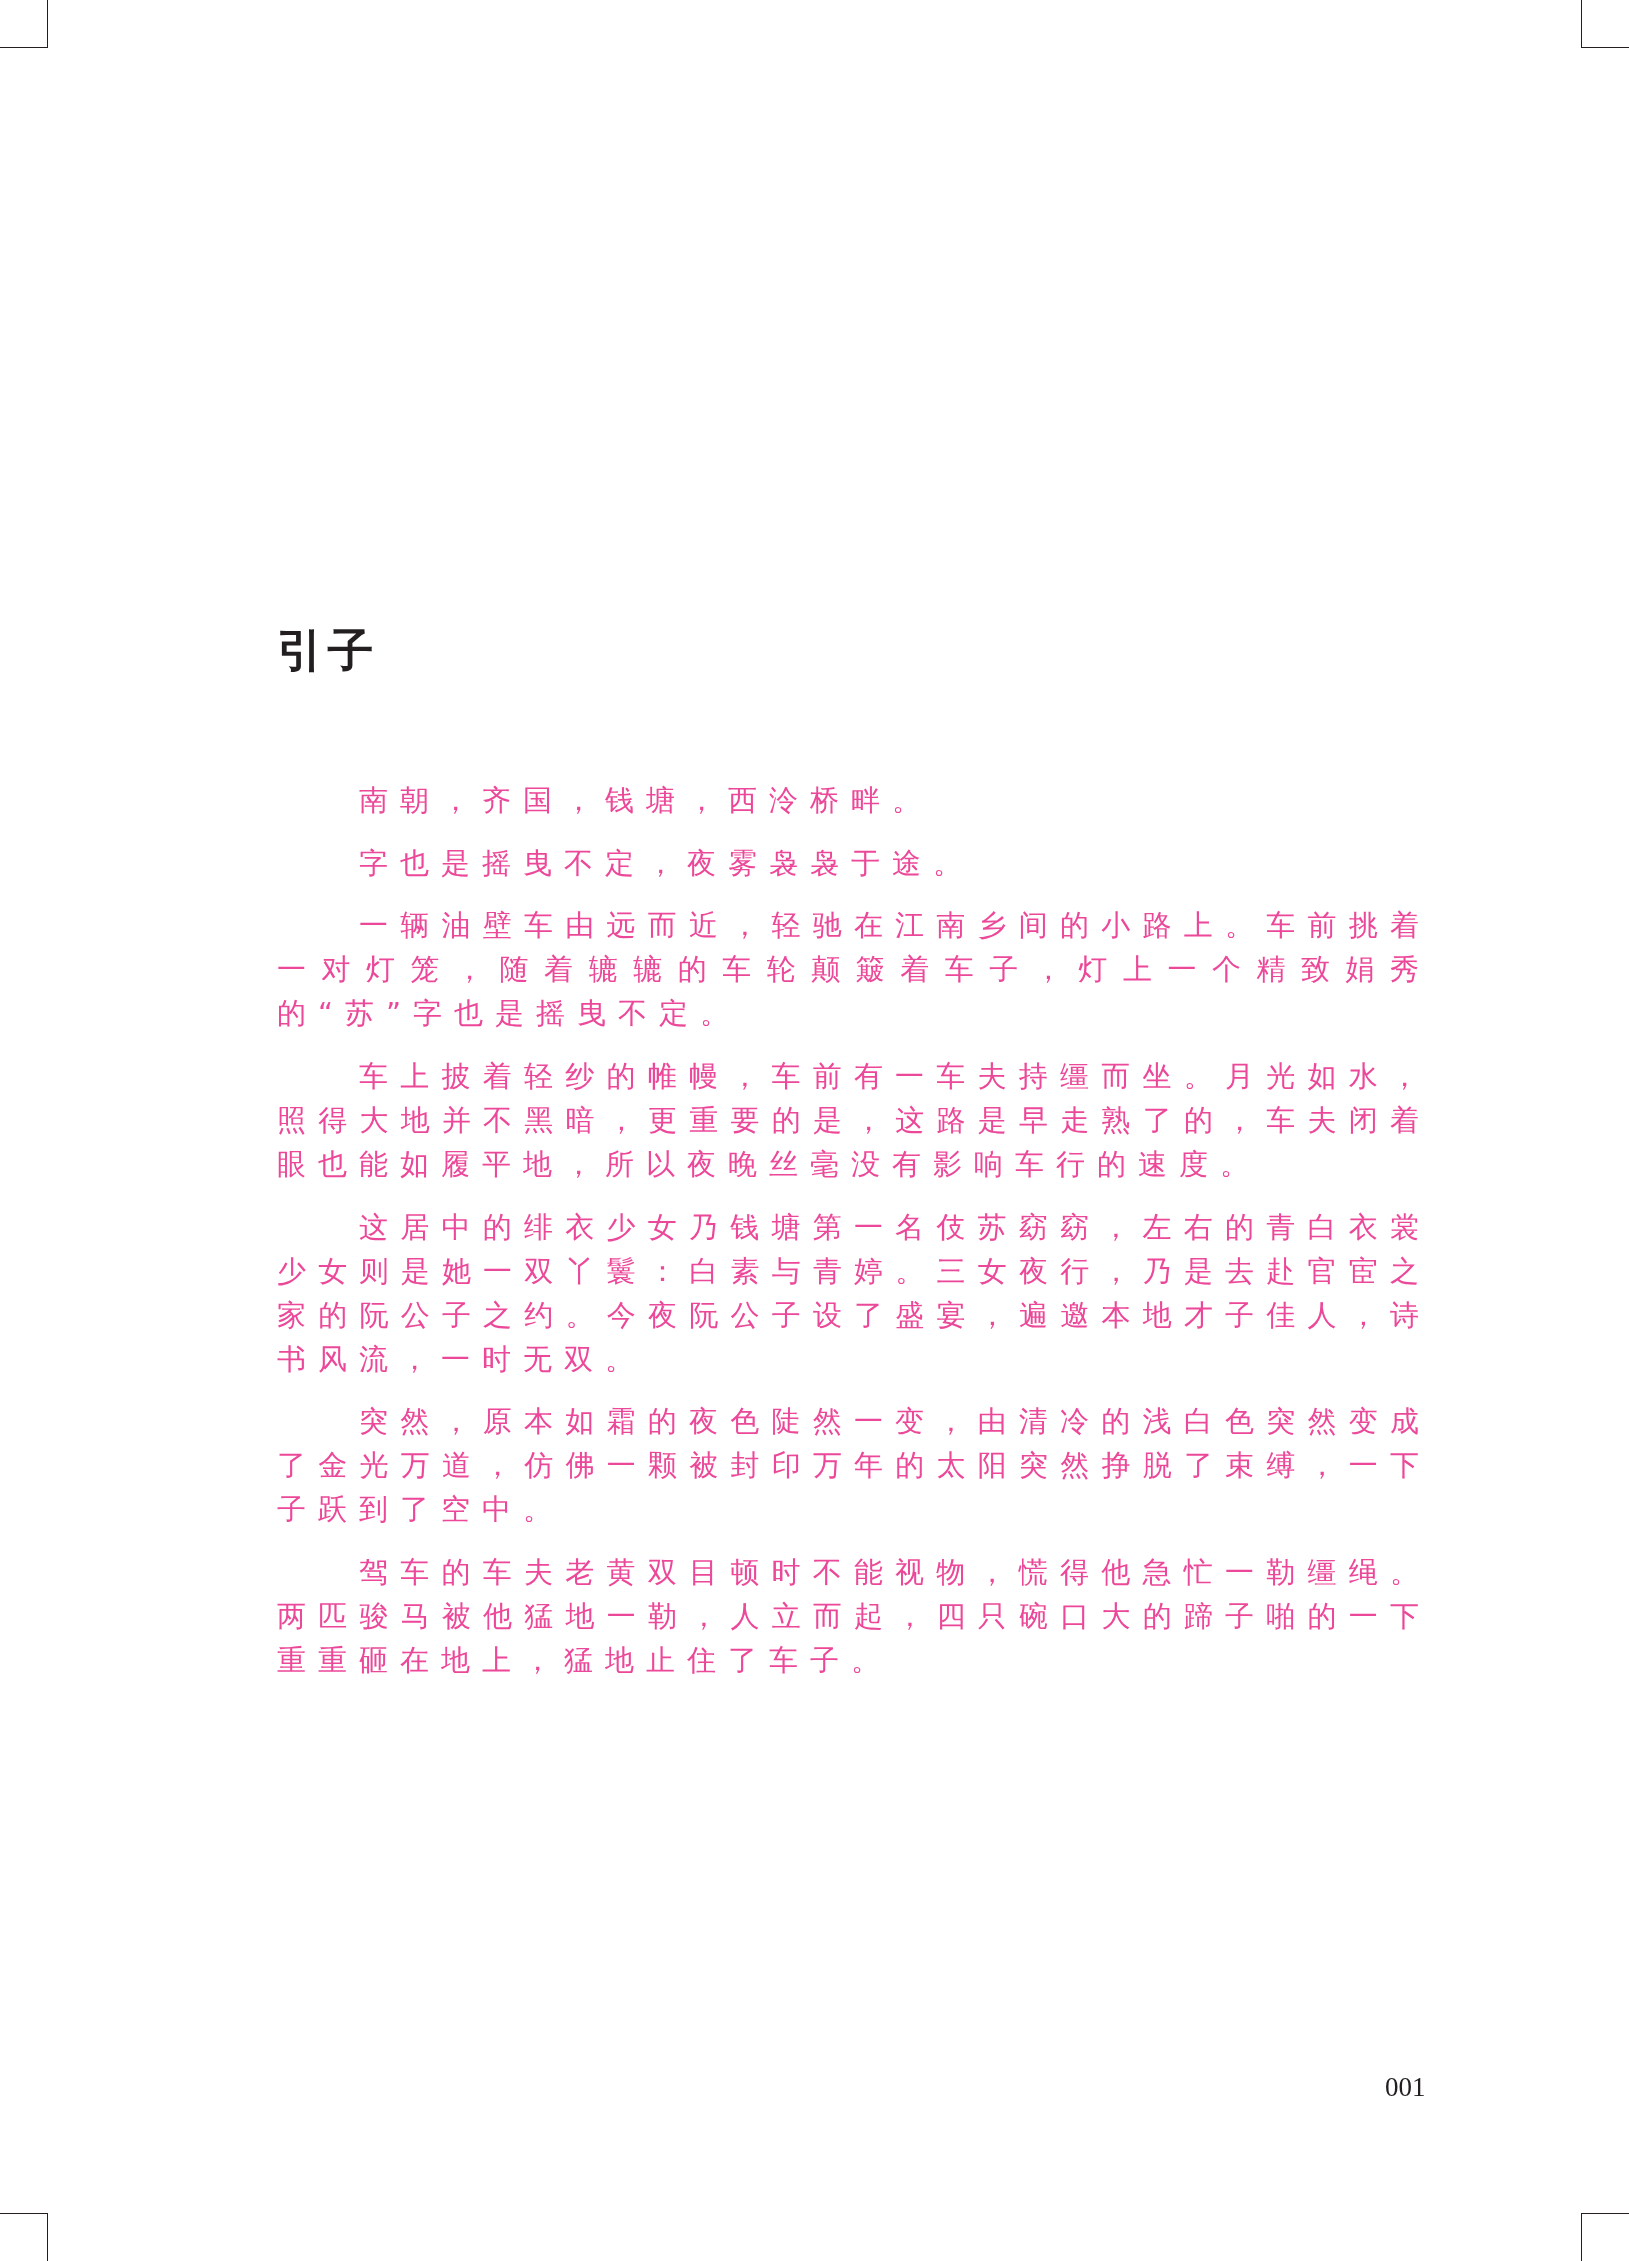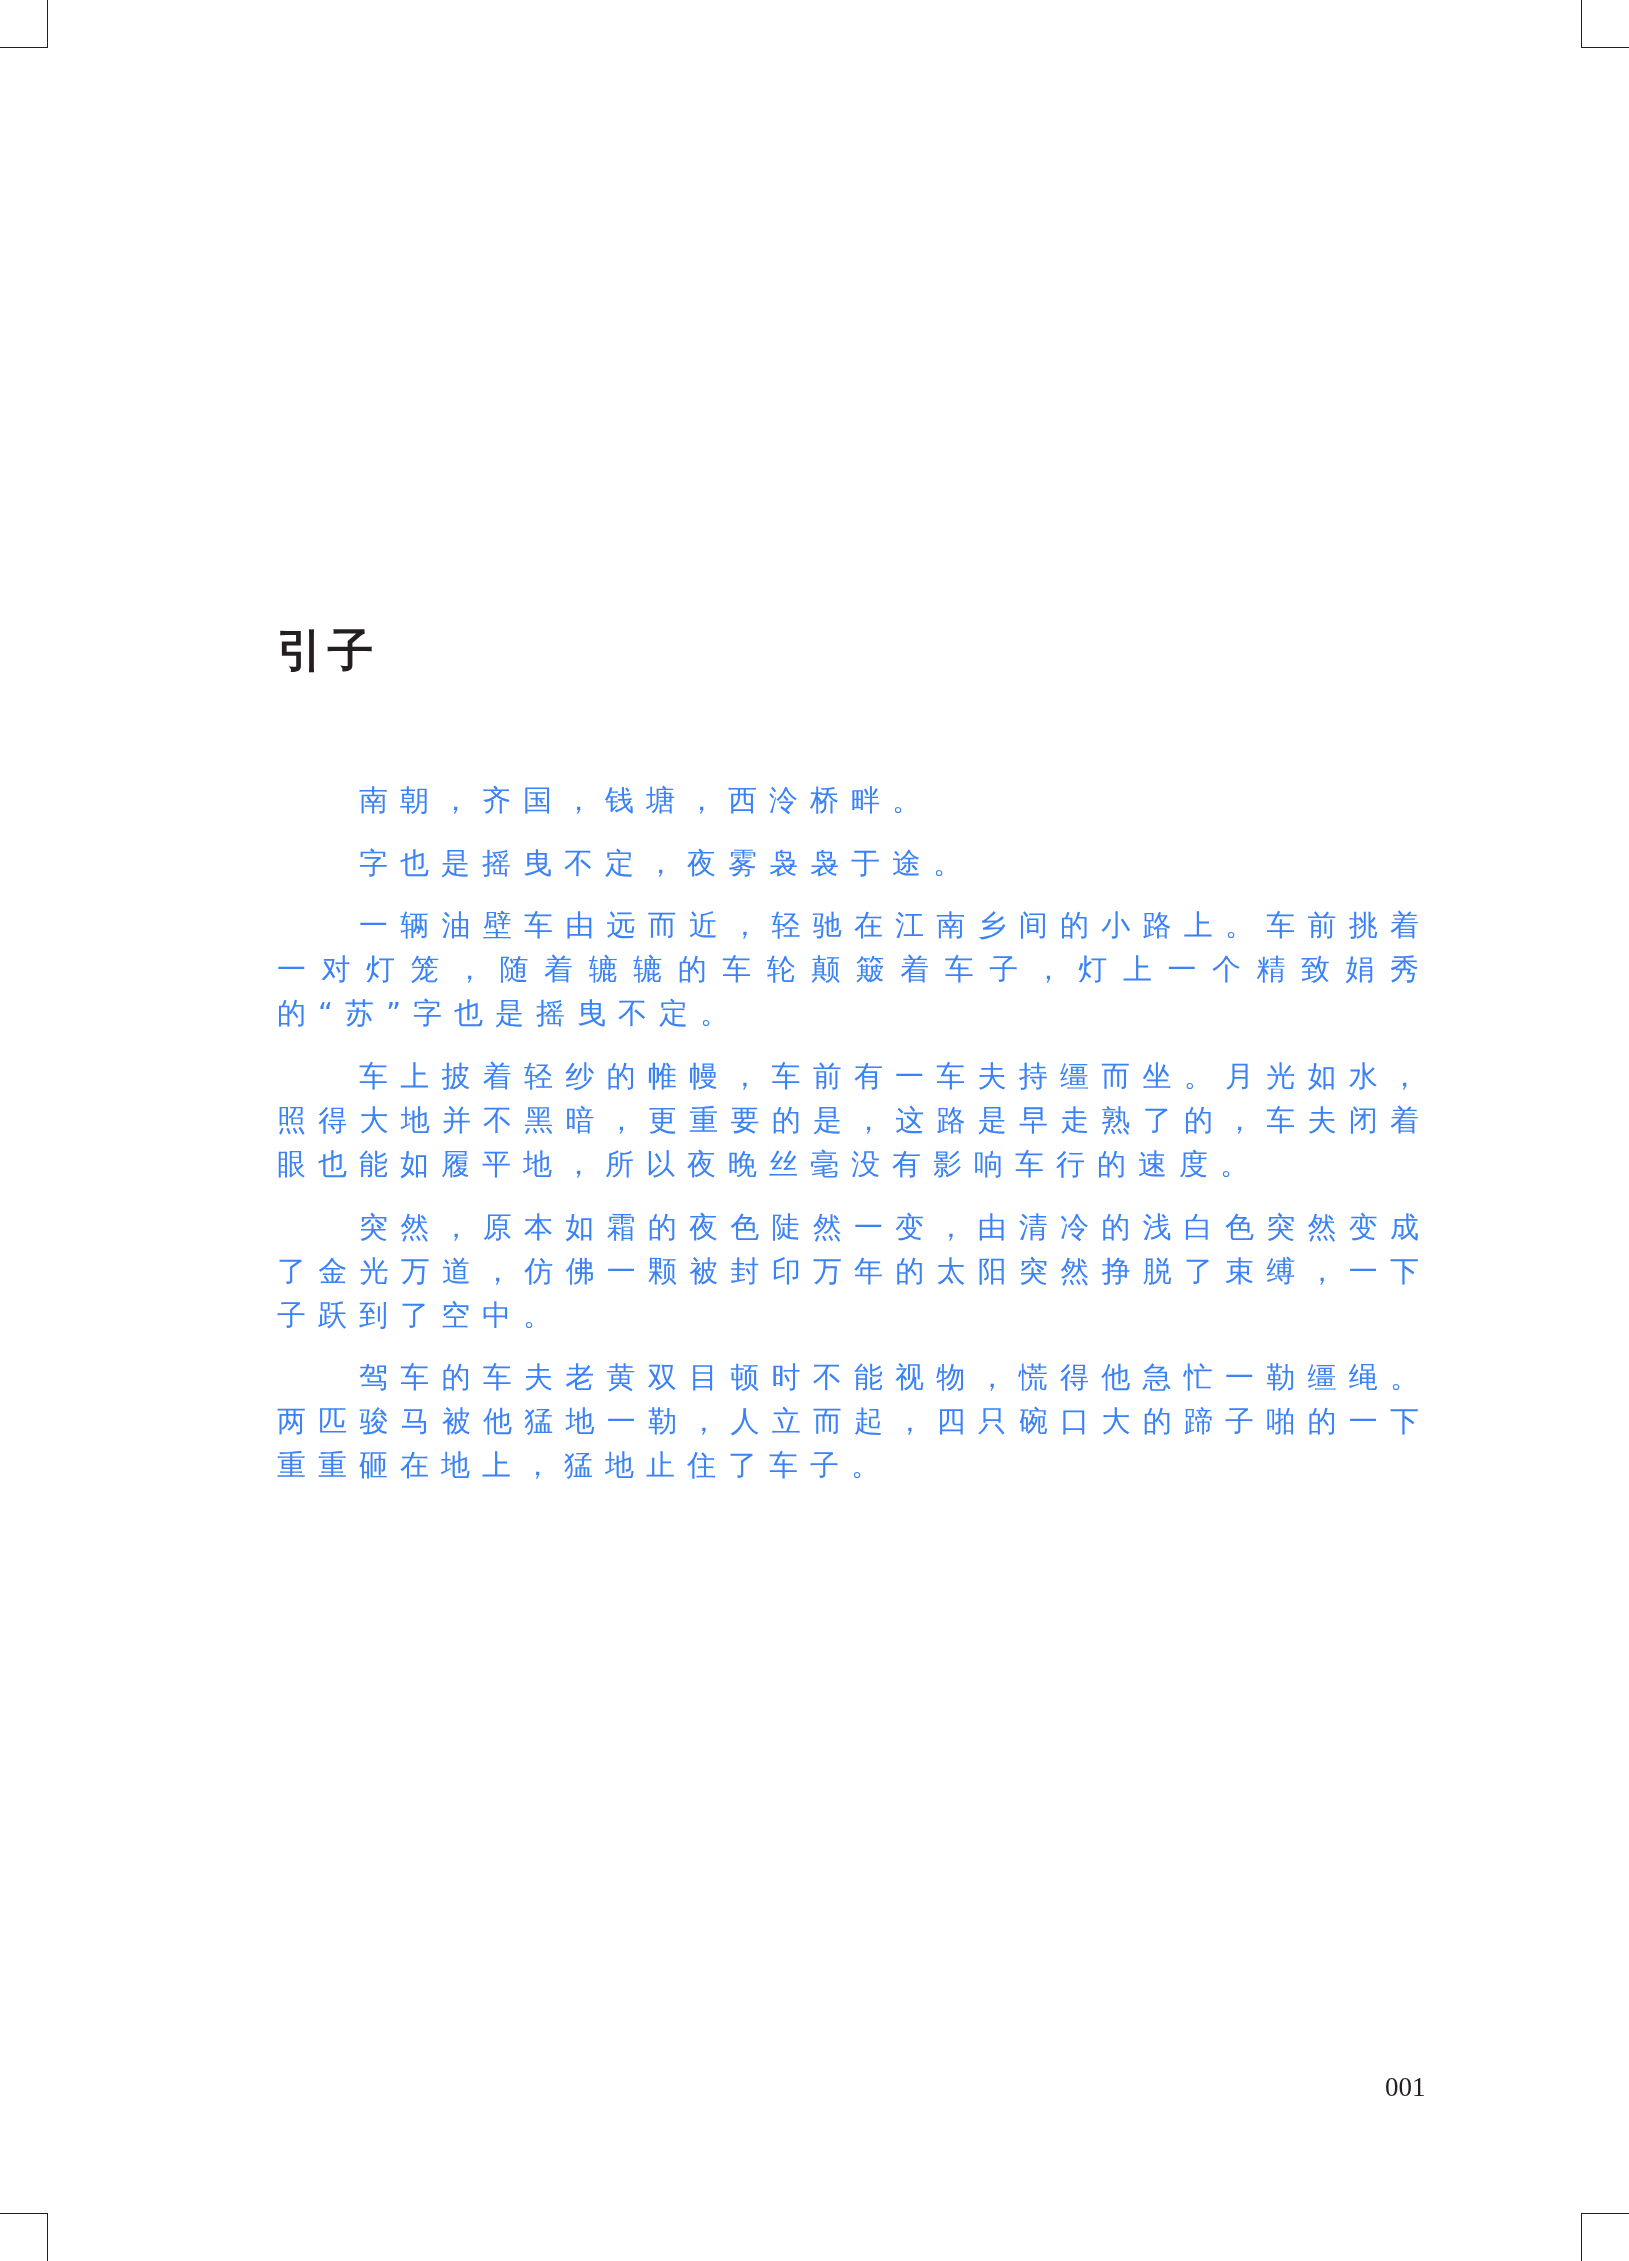--- a/index.html
+++ b/index.html
@@ -27,21 +27,21 @@
     font-family: "DejaVu Serif", serif;
   }
   .body-text {
     position: absolute;
     left: 277px; top: 778px;
     width: 1154px;
     font-size: 29px;
     line-height: 44px;
     font-family: "DejaVu Sans", "Liberation Sans", sans-serif;
     font-weight: normal;
-    color: #3b82f6;
+    color: #ec4899;
     letter-spacing: 12px;
   }
   .body-text p {
     margin: 0 0 18.7px 0;
     text-indent: 82px;
     text-align: justify;
     word-break: break-all;
   }
   .page-number {
     position: absolute;
@@ -59,18 +59,19 @@
 <div class="crop bl"></div>
 <div class="crop br"></div>
 
 <h1 class="chapter-title">引子</h1>
 
 <div class="body-text">
   <p>南朝，齐国，钱塘，西泠桥畔。</p>
   <p>字也是摇曳不定，夜雾袅袅于途。</p>
   <p>一辆油壁车由远而近，轻驰在江南乡间的小路上。车前挑着一对灯笼，随着辘辘的车轮颠簸着车子，灯上一个精致娟秀的“苏”字也是摇曳不定。</p>
   <p>车上披着轻纱的帷幔，车前有一车夫持缰而坐。月光如水，照得大地并不黑暗，更重要的是，这路是早走熟了的，车夫闭着眼也能如履平地，所以夜晚丝毫没有影响车行的速度。</p>
+  <p>这居中的绯衣少女乃钱塘第一名伎苏窈窈，左右的青白衣裳少女则是她一双丫鬟：白素与青婷。三女夜行，乃是去赴官宦之家的阮公子之约。今夜阮公子设了盛宴，遍邀本地才子佳人，诗书风流，一时无双。</p>
   <p>突然，原本如霜的夜色陡然一变，由清冷的浅白色突然变成了金光万道，仿佛一颗被封印万年的太阳突然挣脱了束缚，一下子跃到了空中。</p>
   <p>驾车的车夫老黄双目顿时不能视物，慌得他急忙一勒缰绳。两匹骏马被他猛地一勒，人立而起，四只碗口大的蹄子啪的一下重重砸在地上，猛地止住了车子。</p>
 </div>
 
 <div class="page-number">001</div>
 
 
 </body></html>

